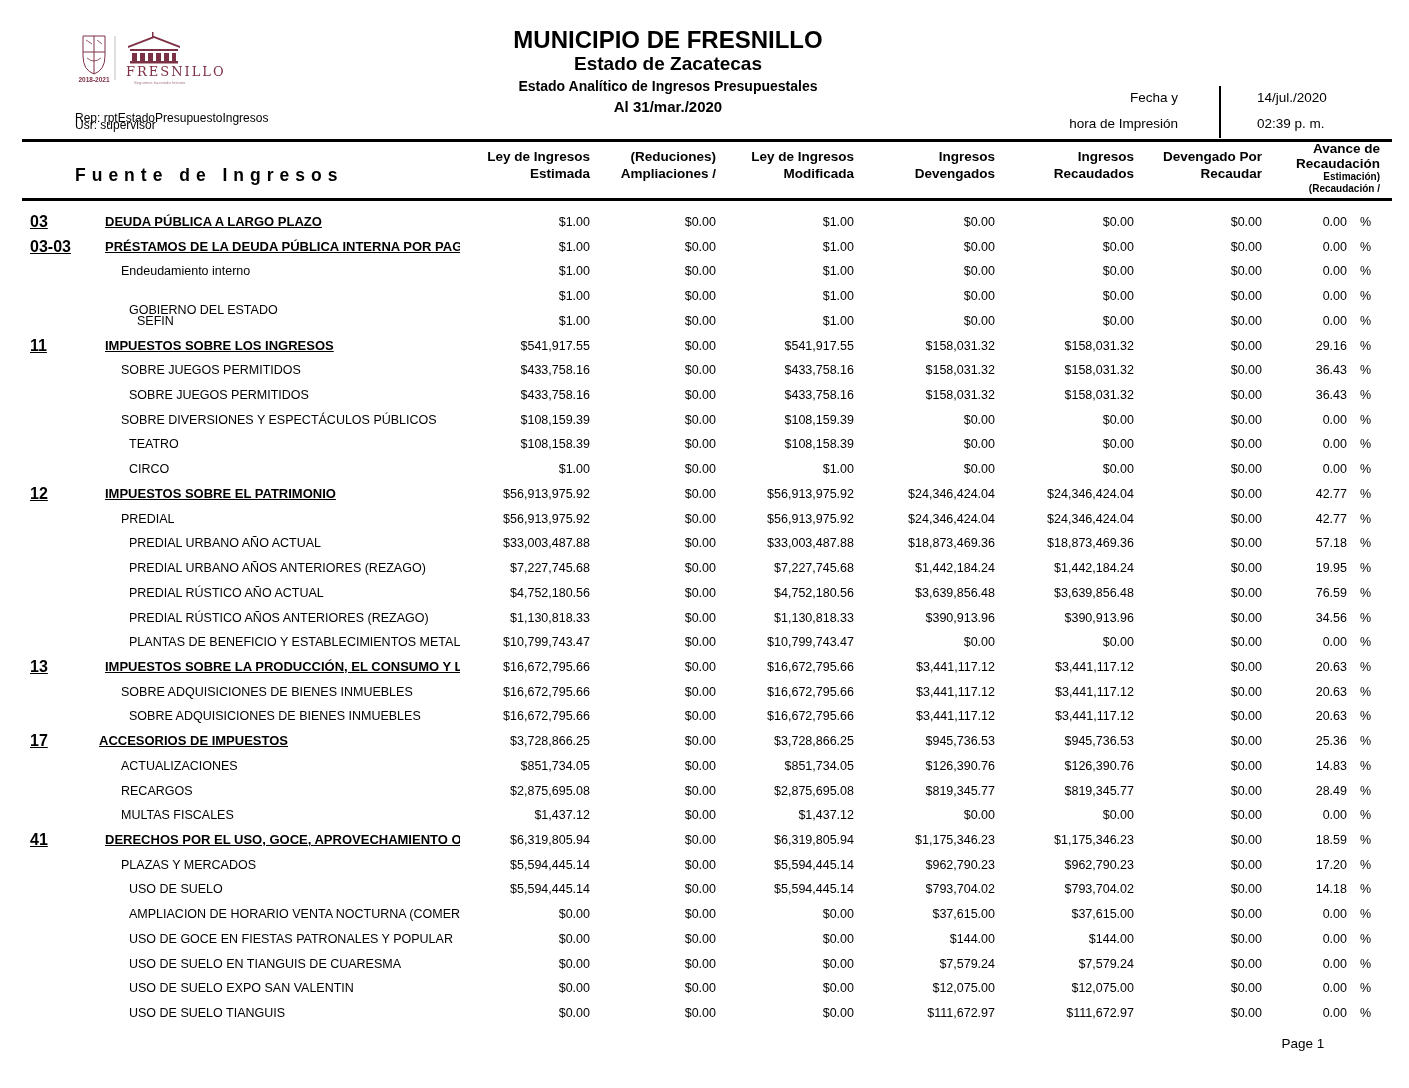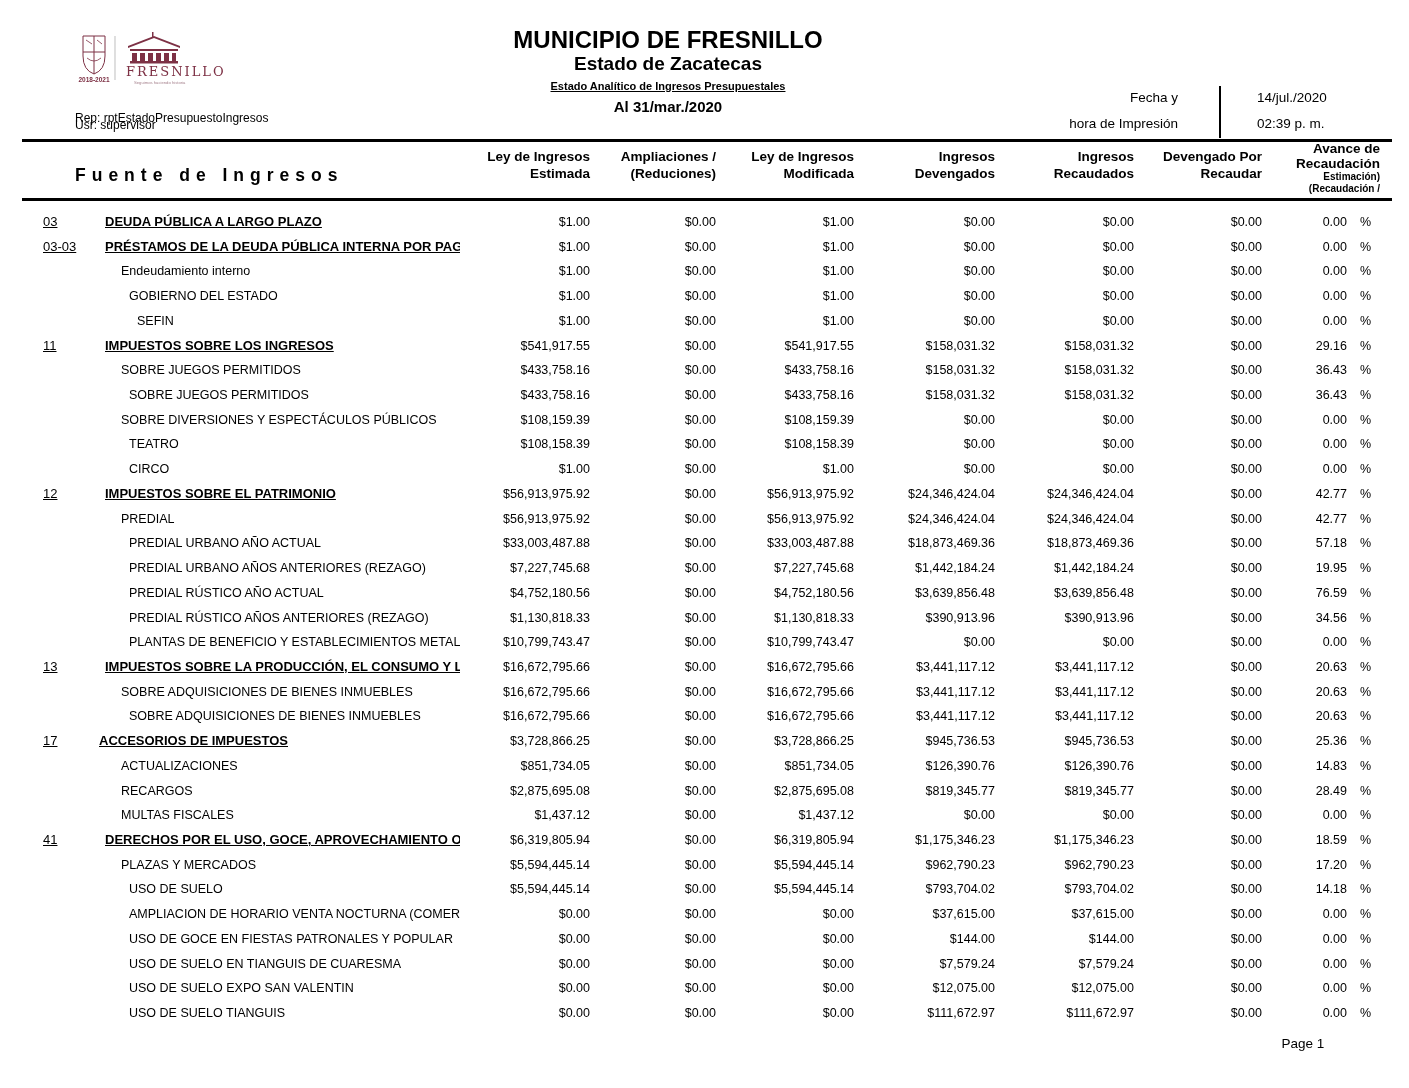--- a/index.html
+++ b/index.html
@@ -6,40 +6,40 @@
   .page{
     position:relative;width:1409px;height:1088px;background:#ffffff;overflow:hidden;
     font-family:"Liberation Sans","DejaVu Sans",sans-serif;color:#000;
   }
   
   .logo{position:absolute;left:58px;top:30px;width:172px;height:62px;}
   
   .title-block{position:absolute;left:348px;top:26px;width:640px;text-align:center;}
   .t1{font-size:24px;font-weight:bold;line-height:27px;}
   .t2{font-size:19px;font-weight:bold;line-height:22px;}
-  .t3{font-size:11px;font-weight:bold;line-height:22px;text-decoration:underline;}
+  .t3{font-size:14px;font-weight:bold;line-height:22px;}
   .t4{font-size:15px;font-weight:bold;line-height:20px;}
   
   .pi-label{position:absolute;left:1006px;width:172px;text-align:right;font-size:13.5px;}
   .pi-value{position:absolute;left:1230px;font-size:13.5px;margin-left:27px;}
   .pi-vline{position:absolute;left:1219px;top:86px;width:1.5px;height:52px;background:#000;}
   .rep-line{position:absolute;left:75px;top:111px;font-size:12px;}
   .usr-line{position:absolute;left:75px;top:118px;font-size:12px;}
   
   .rule{position:absolute;left:22px;width:1370px;height:3px;background:#000;}
   
   .fuente-h{position:absolute;left:75px;top:165px;font-size:17.5px;font-weight:bold;letter-spacing:6px;}
   .hcol{position:absolute;top:148px;left:0;font-size:13.5px;font-weight:bold;line-height:17px;text-align:right;}
   .hc0{width:590px;}.hc1{width:716px;}.hc2{width:854px;}.hc3{width:995px;}.hc4{width:1134px;}.hc5{width:1262px;}
   .hc6{width:1380px;top:141px;line-height:15px;}
   .hc6 .small{font-size:10px;font-weight:bold;line-height:11.5px;}
   
   #rows{position:absolute;left:0;top:210px;width:1409px;}
   .row{position:relative;height:24.72px;line-height:24.72px;}
-  .code{position:absolute;left:43px;font-size:13px;font-weight:normal;text-decoration:underline;}
+  .code{position:absolute;left:30px;font-size:16px;font-weight:bold;text-decoration:underline;}
   .label{position:absolute;font-size:12.5px;white-space:nowrap;overflow:hidden;}
   .label.l0{font-size:13px;font-weight:bold;text-decoration:underline;}
   .val{position:absolute;left:0;text-align:right;font-size:12.5px;}
   .c0{width:590px;}.c1{width:716px;}.c2{width:854px;}.c3{width:995px;}.c4{width:1134px;}.c5{width:1262px;}
   .pct{width:1347px;}
   .pctsym{position:absolute;left:1360px;font-size:12.5px;}
   
   .page-num{position:absolute;left:1248px;top:1036px;width:110px;text-align:center;font-size:13.5px;}
 </style>
 </head>
@@ -94,22 +94,22 @@
   <div class="usr-line">Usr: supervisor</div>
 
   <div class="rule" style="top:139px;"></div>
   <div class="fuente-h">Fuente de Ingresos</div>
 
   <div class="hcol hc0">
     <div>Ley de Ingresos</div>
     <div>Estimada</div>
   </div>
   <div class="hcol hc1">
+    <div>(Reduciones)</div>
     <div>Ampliaciones /</div>
-    <div>(Reduciones)</div>
   </div>
   <div class="hcol hc2">
     <div>Ley de Ingresos</div>
     <div>Modificada</div>
   </div>
   <div class="hcol hc3">
     <div>Ingresos</div>
     <div>Devengados</div>
   </div>
   <div class="hcol hc4">
@@ -159,21 +159,21 @@
         <span class="val c0">$1.00</span>
         <span class="val c1">$0.00</span>
         <span class="val c2">$1.00</span>
         <span class="val c3">$0.00</span>
         <span class="val c4">$0.00</span>
         <span class="val c5">$0.00</span>
         <span class="val pct">0.00</span>
         <span class="pctsym">%</span>
       </div>
       <div class="row">
-        <span class="label" style="left: 129px; max-width: 331px;">GOBIERNO DEL ESTADO</span>
+        <span class="label" style="left: 129px; max-width: 331px; margin-top: 14px;">GOBIERNO DEL ESTADO</span>
         <span class="val c0">$1.00</span>
         <span class="val c1">$0.00</span>
         <span class="val c2">$1.00</span>
         <span class="val c3">$0.00</span>
         <span class="val c4">$0.00</span>
         <span class="val c5">$0.00</span>
         <span class="val pct">0.00</span>
         <span class="pctsym">%</span>
       </div>
       <div class="row">

